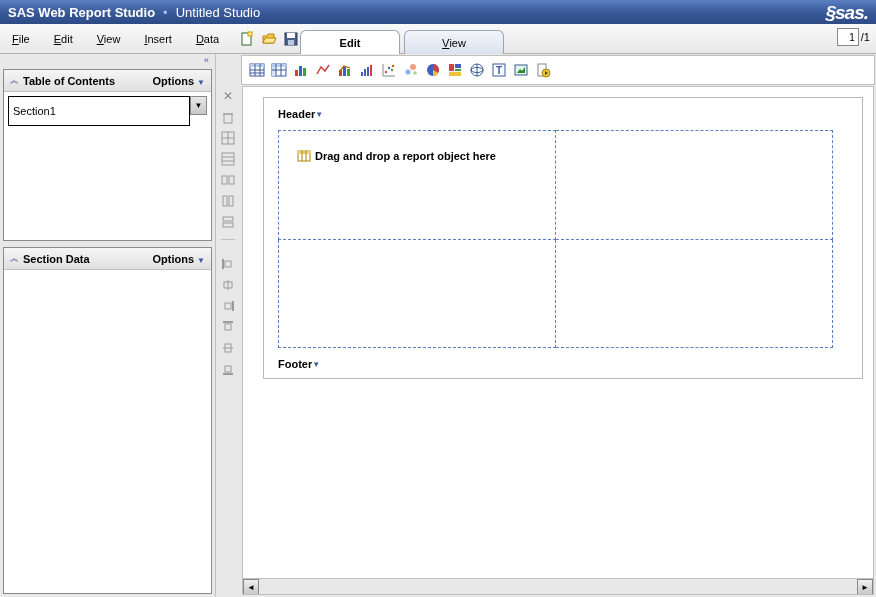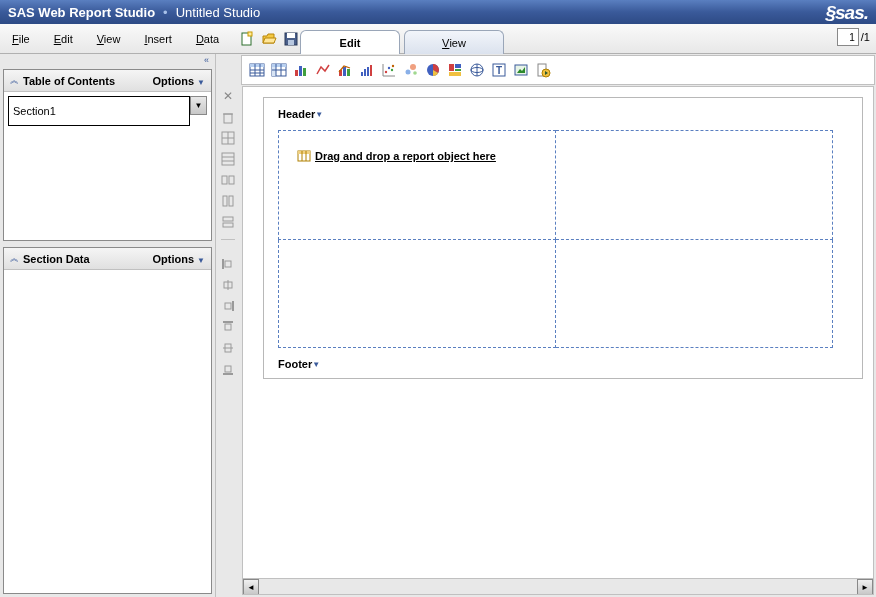--- a/index.html
+++ b/index.html
@@ -146,21 +146,21 @@
   border:1px solid #b8b8b8;
   padding:10px 14px 8px 14px;
 }
 .hdr-label,.ftr-label{
   font-weight:bold;font-size:11px;
   display:flex;align-items:center;
 }
 .hdr-label .caret,.ftr-label .caret{color:#3a5a9a;font-size:8px;}
 .drop-grid{
   margin:10px 0 10px 0;
-  width:555px;height:218px;text-decoration:underline;
+  width:555px;height:218px;
 }
 .drop-table{border-collapse:collapse;width:100%;height:100%;}
 .drop-table td{border:1px dashed #5a7fc0;}
 .drop-msg{
   padding:18px 0 0 18px;font-size:11px;font-weight:bold;
   display:flex;align-items:center;gap:4px;
 }
 .hscroll{
   position:absolute;left:0;right:0;bottom:0;height:16px;
   background:#e8e8e8;border-top:1px solid #c0c0c0;

